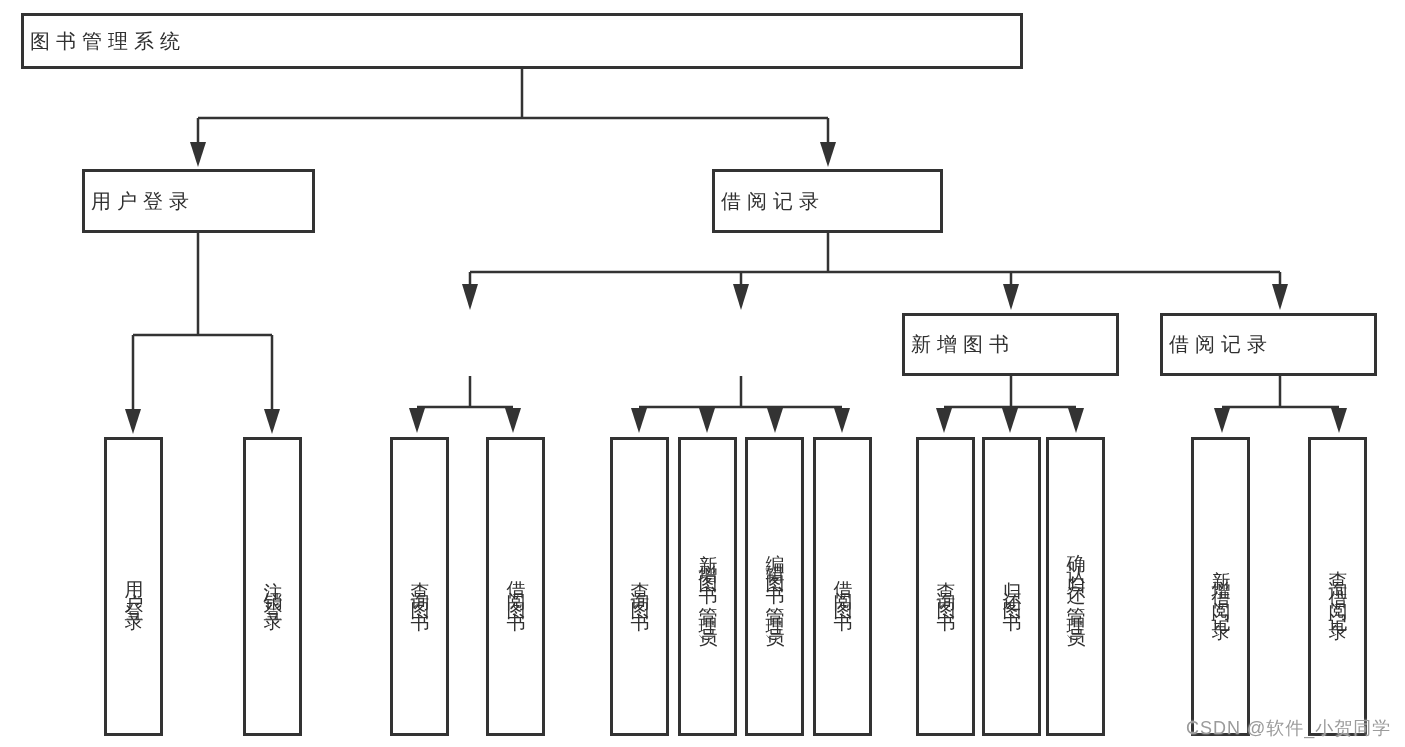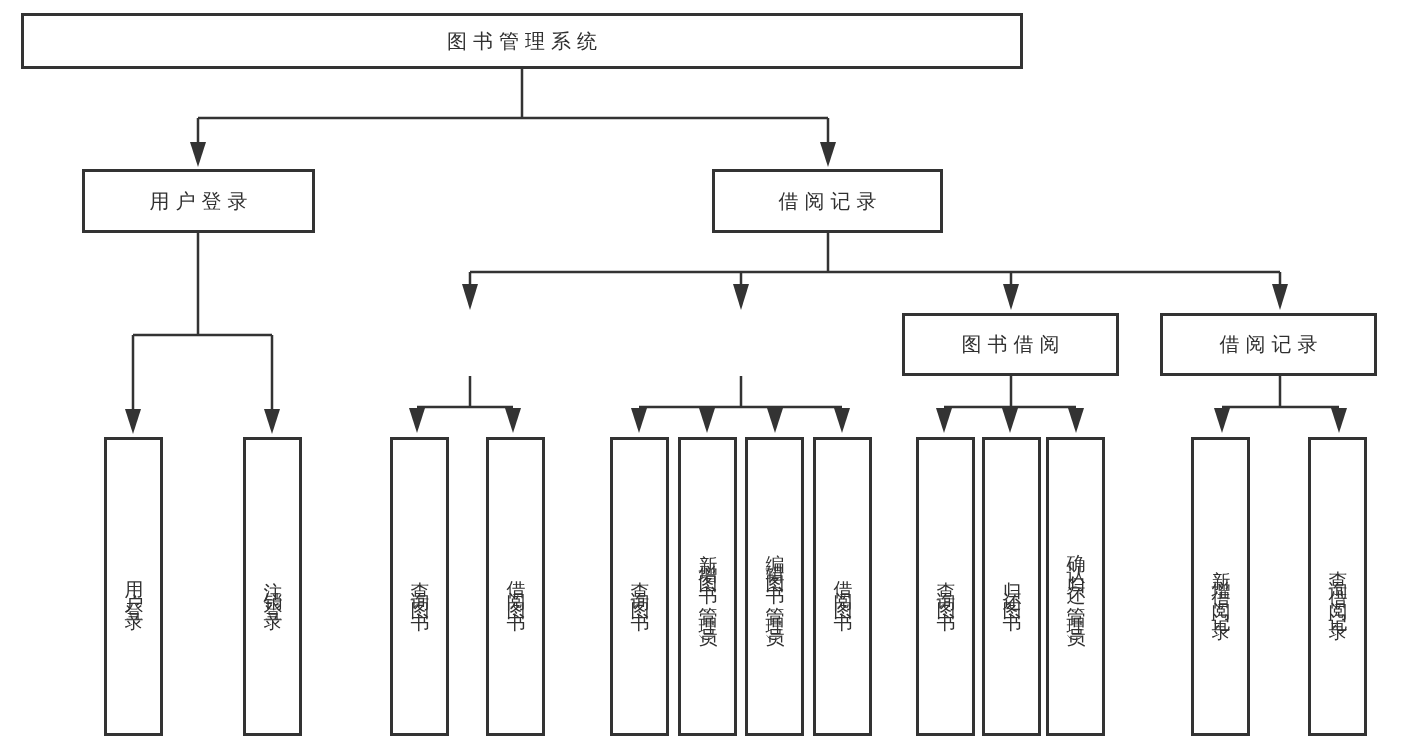--- a/index.html
+++ b/index.html
@@ -21,21 +21,20 @@
     top: 0;
     pointer-events: none;
   }
   .hbox {
     position: absolute;
     box-sizing: border-box;
     border: 3px solid #333333;
     background: #ffffff;
     display: flex;
     align-items: center;
-    justify-content: center;
     color: #303030;
     font-size: 20px;
     letter-spacing: 6px;
     text-indent: 6px;
     white-space: nowrap;
     z-index: 2;
   }
   .vbox {
     position: absolute;
     box-sizing: border-box;
@@ -138,21 +137,21 @@
   </div>
 
   <div class="hbox lvl2a">
     <span>用户登录</span>
   </div>
   <div class="hbox lvl2b">
     <span>借阅记录</span>
   </div>
 
   <div class="hbox lvl3 l3c">
-    <span>图书借阅</span>
+    <span>新增图书</span>
   </div>
   <div class="hbox lvl3 l3d">
     <span>借阅记录</span>
   </div>
 
   <div class="vbox lf01">
     <span>用户登录</span>
   </div>
   <div class="vbox lf02">
     <span>注销登录</span>
@@ -188,14 +187,15 @@
     <span>确认归还（管理员）</span>
   </div>
 
   <div class="vbox lf12">
     <span>新增借阅记录</span>
   </div>
   <div class="vbox lf13">
     <span>查询借阅记录</span>
   </div>
 
+  <div class="watermark">CSDN @软件_小贺同学</div>
 
 </div>
 
 </body></html>

